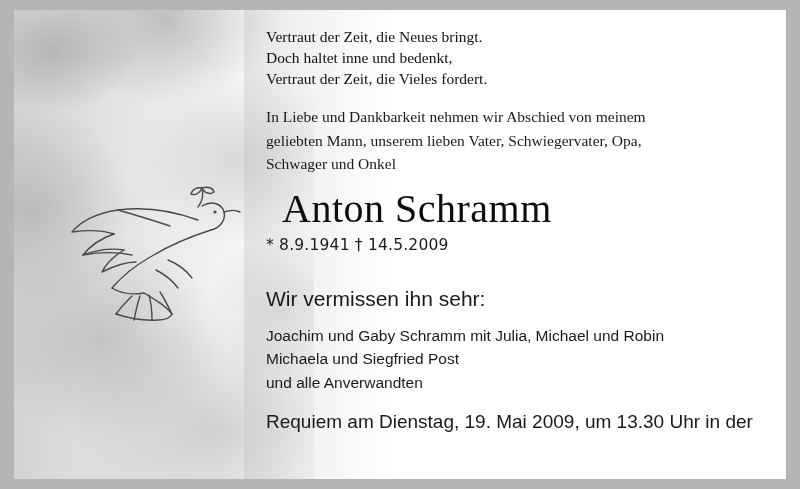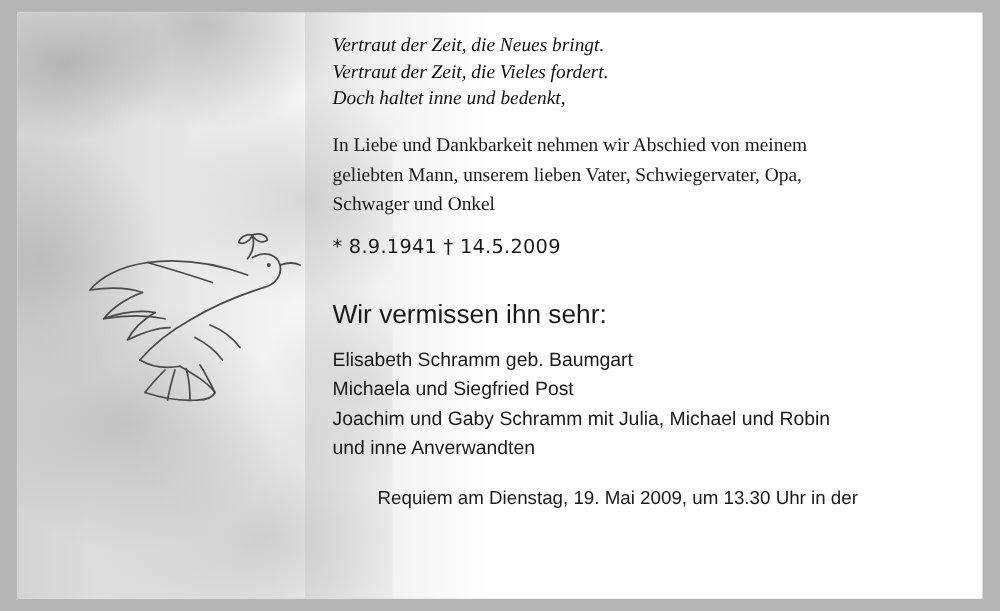--- a/index.html
+++ b/index.html
@@ -71,21 +71,20 @@
   .content {
     position: absolute;
     left: 252px;
     top: 16px;
     width: 500px;
     color: #1a1a1a;
   }
 
   .verse {
     font-family: "Liberation Serif", serif;
-    font-style: italic;
     font-size: 15.5px;
     line-height: 21px;
     color: #111;
     margin-bottom: 16px;
   }
   .verse div { white-space: pre; }
 
   .intro {
     font-size: 15.5px;
     line-height: 23.5px;
@@ -116,24 +115,23 @@
     margin-bottom: 14px;
   }
 
   .family {
     font-size: 15.5px;
     line-height: 23.5px;
     margin-bottom: 16px;
   }
 
   .service {
-    font-size: 15px;
+    font-size: 19px;
     line-height: 23.5px;
     margin-bottom: 16px;
-    margin-left: 36px;
   }
 </style>
 </head>
 <body>
 
 <div class="page">
   <div class="card">
 
     <div class="texture"></div>
     <div class="texture2"></div>
@@ -169,42 +167,42 @@
           <path d="M104 110 C112 114 120 120 126 128"></path>
           <path d="M116 100 C126 104 134 110 140 118"></path>
         </g>
       </svg>
     </div>
 
     <div class="content">
 
       <div class="verse">
         <div>Vertraut der Zeit, die Neues bringt.</div>
+        <div>Doch haltet inne und bedenkt,</div>
         <div>Vertraut der Zeit, die Vieles fordert.</div>
-        <div>Doch haltet inne und bedenkt,</div>
       </div>
 
       <div class="intro">
         <div>In Liebe und Dankbarkeit nehmen wir Abschied von meinem</div>
         <div>geliebten Mann, unserem lieben Vater, Schwiegervater, Opa,</div>
         <div>Schwager und Onkel</div>
       </div>
 
+      <div class="name">Anton Schramm</div>
 
       <div class="dates">
         <span class="sym">* 8.9.1941   † 14.5.2009</span>
       </div>
 
       <div class="missing">Wir vermissen ihn sehr:</div>
 
       <div class="family">
-        <div>Elisabeth Schramm geb. Baumgart</div>
+        <div>Joachim und Gaby Schramm mit Julia, Michael und Robin</div>
         <div>Michaela und Siegfried Post</div>
-        <div>Joachim und Gaby Schramm mit Julia, Michael und Robin</div>
-        <div>und inne Anverwandten</div>
+        <div>und alle Anverwandten</div>
       </div>
 
       <div class="service">
         <div>Requiem am Dienstag, 19. Mai 2009, um 13.30 Uhr in der</div>
 
       </div>
 
     </div>
   </div>
 </div>

